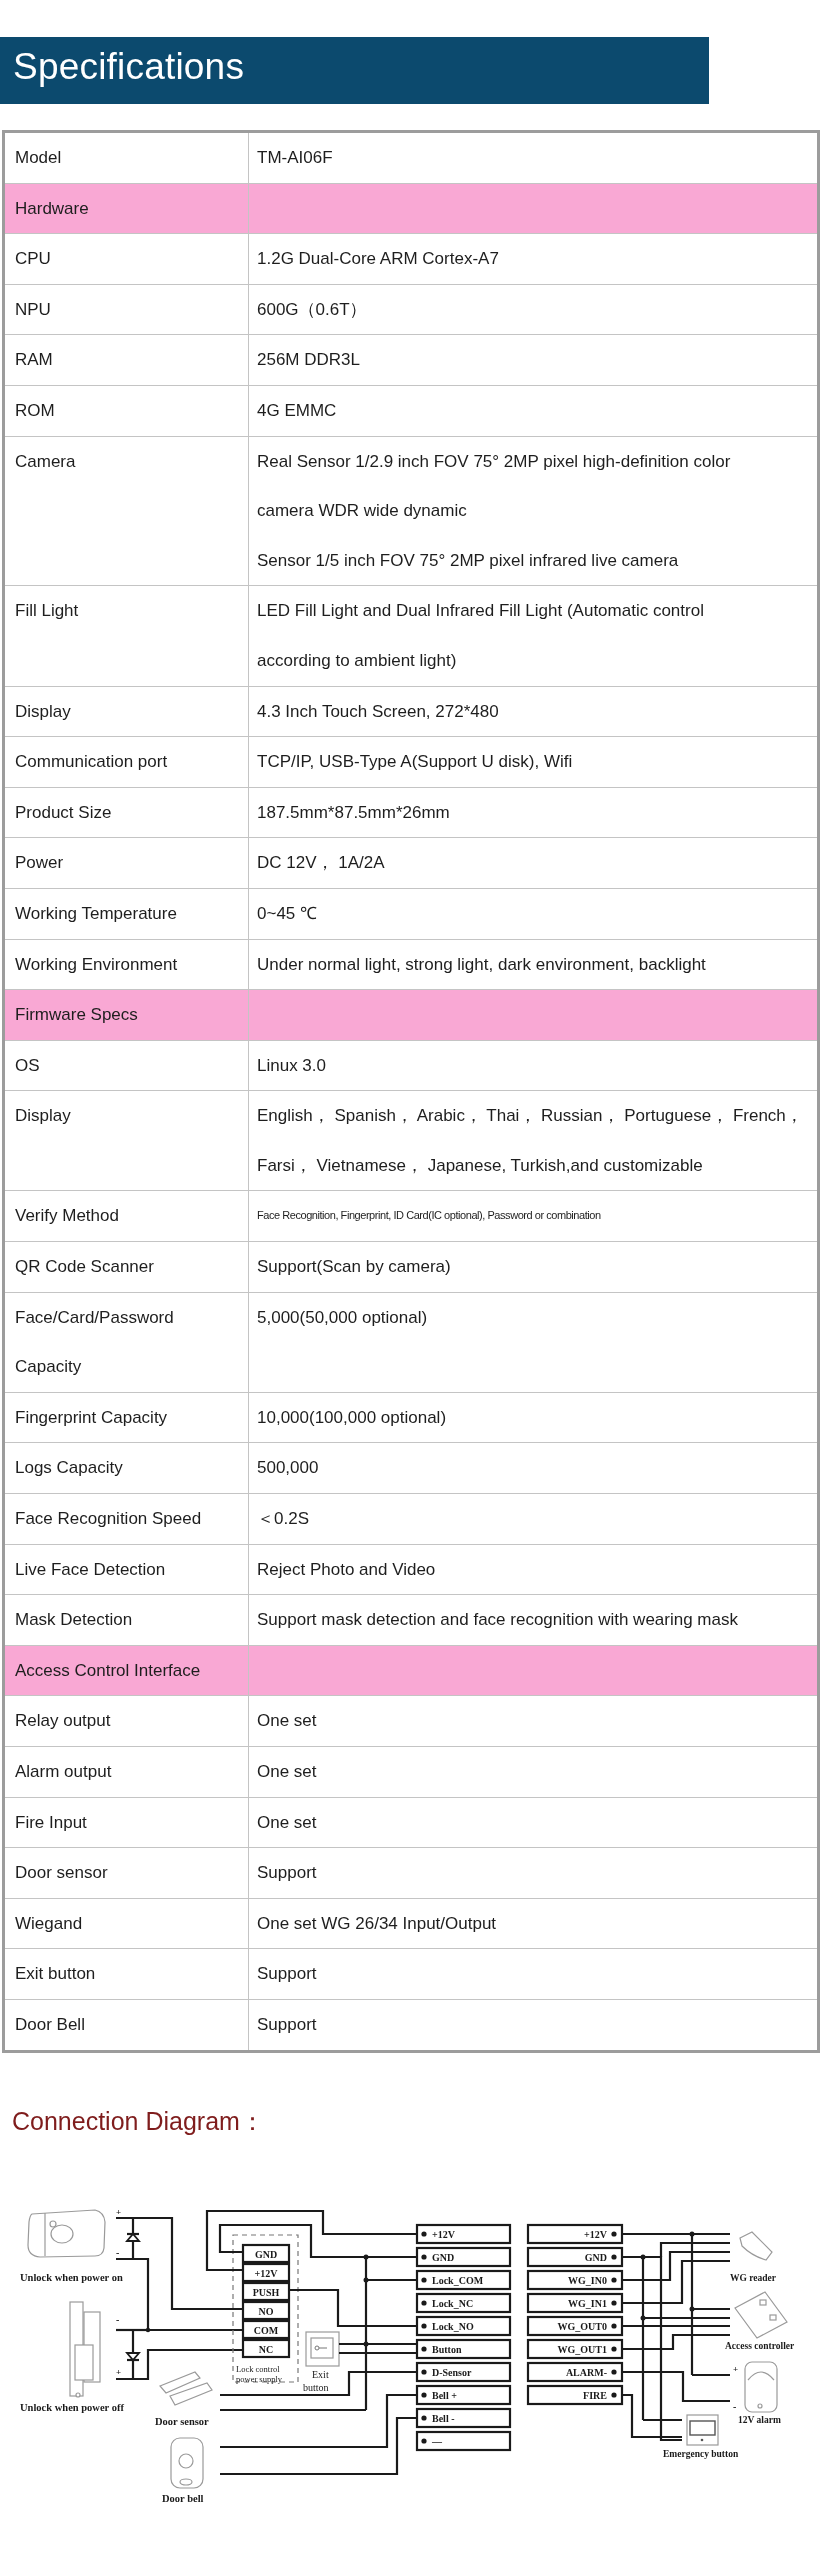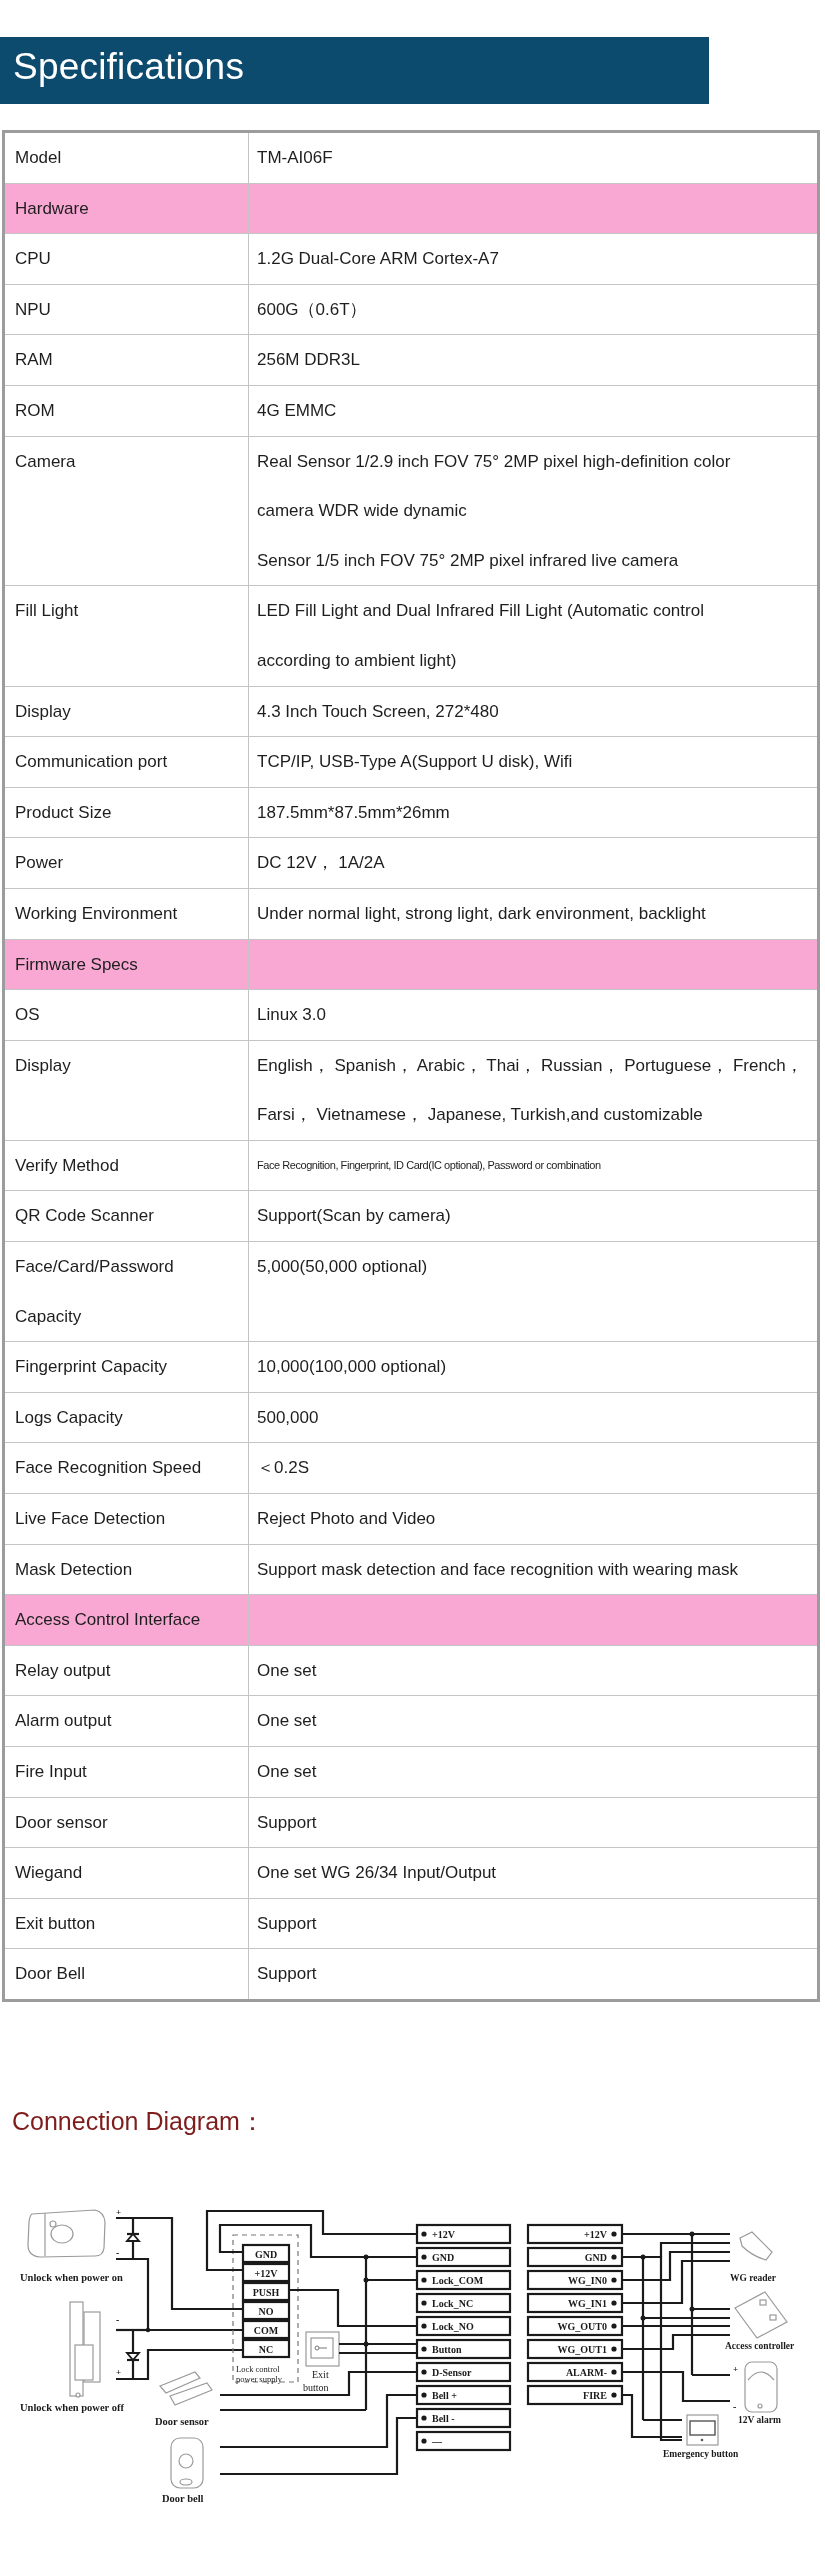--- a/index.html
+++ b/index.html
@@ -101,20 +101,26 @@
           <div>187.5mm*87.5mm*26mm</div>
         </td>
       </tr>
       <tr>
         <td class="label">Power</td>
         <td class="value">
           <div>DC 12V， 1A/2A</div>
         </td>
       </tr>
       <tr>
+        <td class="label">Working Temperature</td>
+        <td class="value">
+          <div>0~45 ℃</div>
+        </td>
+      </tr>
+      <tr>
         <td class="label">Working Environment</td>
         <td class="value">
           <div>Under normal light, strong light, dark environment, backlight</div>
         </td>
       </tr>
       <tr class="section">
         <td class="label">Firmware Specs</td>
         <td class="value">&nbsp;</td>
       </tr>
       <tr>

